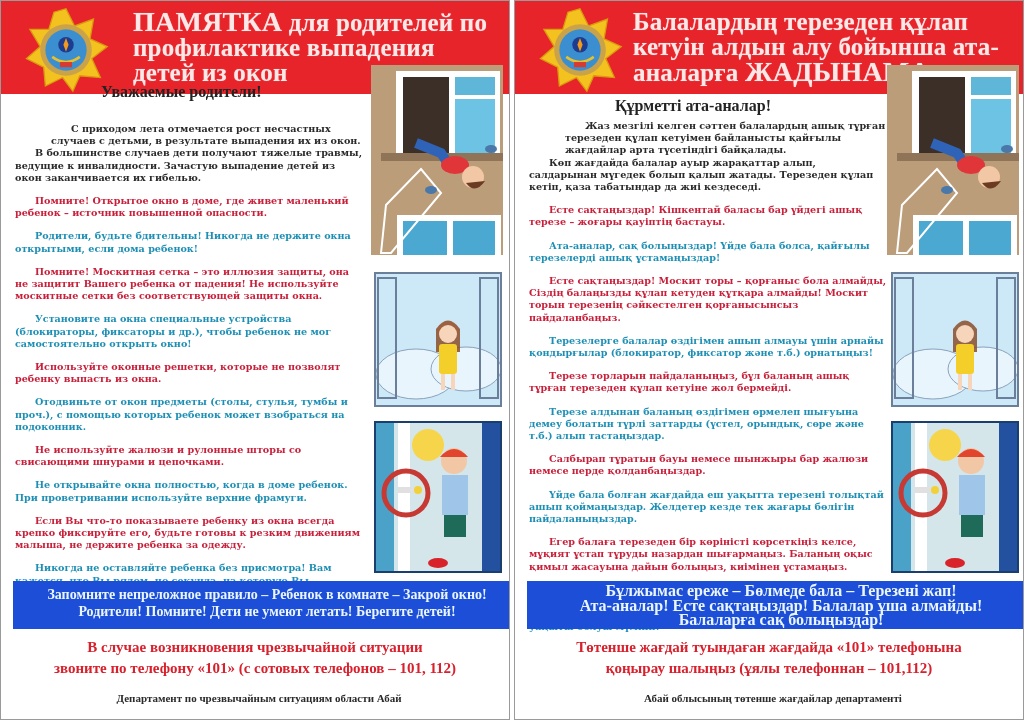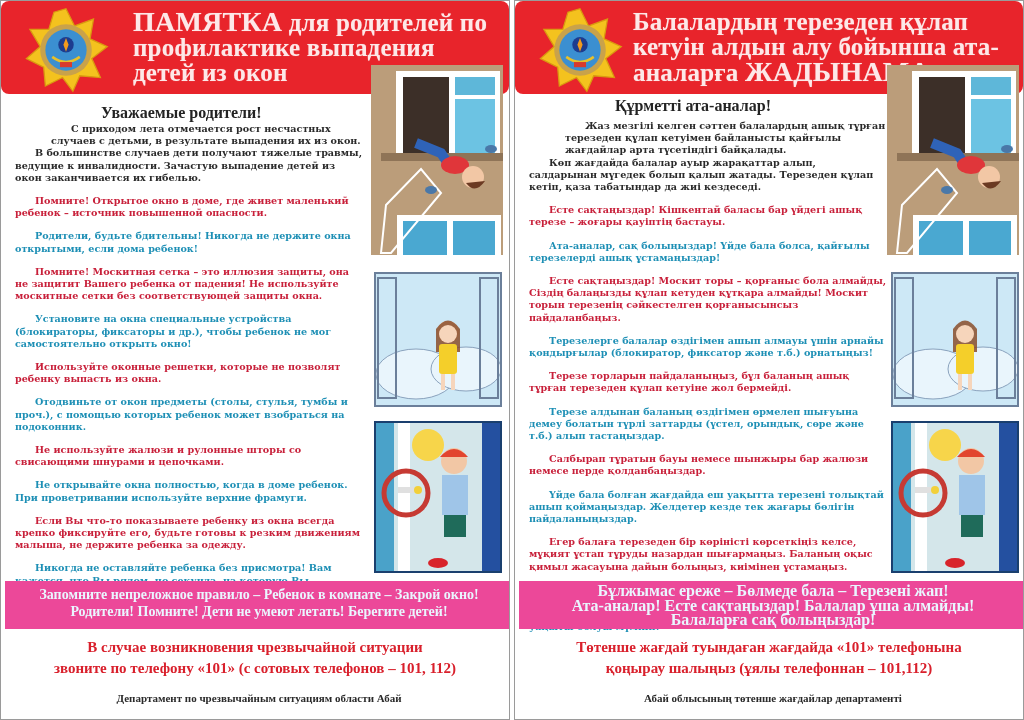--- a/index.html
+++ b/index.html
@@ -9,33 +9,32 @@
   .panel {
     position: absolute; top: 0; width: 510px; height: 720px;
     background: #ffffff; border: 1px solid #9a9a9a; overflow: hidden;
   }
   .panel.left { left: 0; }
   .panel.right { left: 514px; }
 
   .header {
     position: absolute; left: 0; top: 0; width: 100%; height: 93px;
     background: #e8242b;
-    border-radius: 8px;
   }
   .emblem { position: absolute; left: 22px; top: 6px; width: 86px; height: 86px; }
   .title {
     position: absolute; left: 132px; top: 8px; right: 10px;
     color: #fde8e8; font-family: "Liberation Serif", serif; font-weight: bold;
     font-size: 25px; line-height: 25px; letter-spacing: 0.2px;
     text-shadow: 0 0 1px rgba(255,255,255,0.4);
   }
   .title b { font-size: 28px; }
 
   .greeting {
-    position: absolute; top: 103px; left: 100px;
+    position: absolute; top: 82px; left: 100px;
     font-family: "Liberation Serif", serif; font-weight: bold; font-size: 16px;
     color: #232323;
   }
 
   .body-text {
     position: absolute; left: 14px; top: 122px; width: 350px;
     font-family: "DejaVu Serif", serif; font-size: 9.6px; line-height: 12.2px;
   }
   .body-text p { margin-bottom: 11px; text-indent: 20px; }
   .body-text p.tight { margin-bottom: 0; margin-left: 36px; }
@@ -45,22 +44,22 @@
 
   .illus { position: absolute; overflow: hidden; }
   .illus-fall { left: 370px; top: 64px; width: 132px; height: 190px; background: #b99b78; }
   .illus-girl { left: 373px; top: 271px; width: 128px; height: 135px; background: #cbe6f4; border: 2px solid #6b7f9a; }
   .illus-boy  { left: 373px; top: 420px; width: 128px; height: 152px; background: #cfe3ea; border: 2px solid #1a3f6e; }
   .right .illus-fall { left: 372px; }
   .right .illus-girl { left: 376px; }
   .right .illus-boy  { left: 376px; }
 
   .banner {
-    position: absolute; left: 4px; top: 580px; width: 100%; height: 48px;
-    background: #ec4899; color: #eaf6ff; text-align: center;
+    position: absolute; left: 12px; top: 580px; width: 100%; height: 48px;
+    background: #1d4ed8; color: #eaf6ff; text-align: center;
     font-family: "Liberation Serif", serif; font-weight: bold; font-size: 14px; line-height: 16.5px;
     padding-top: 6px;
   }
   .right .banner { font-size: 16px; line-height: 14.5px; padding-top: 3px; }
 
   .emergency {
     position: absolute; left: 0; top: 636px; width: 100%; text-align: center;
     color: #d9202c; font-family: "Liberation Serif", serif; font-weight: bold;
     font-size: 15px; line-height: 21px;
   }

